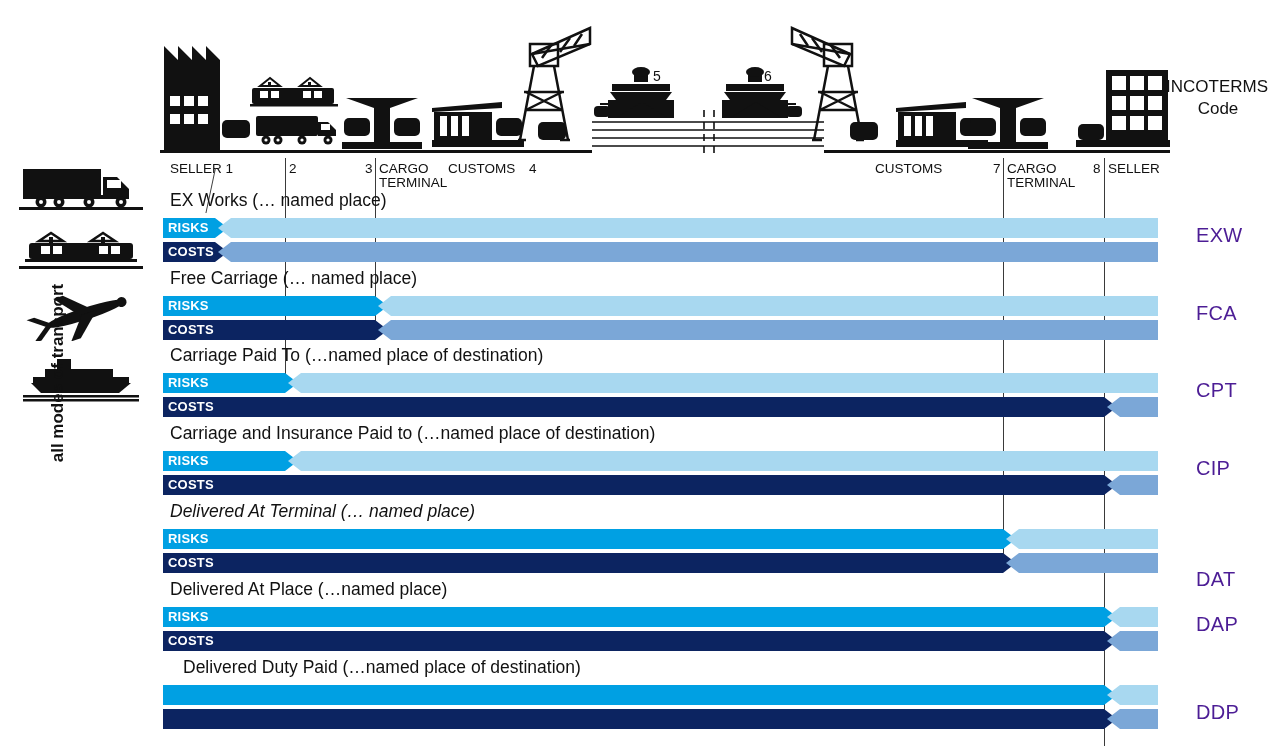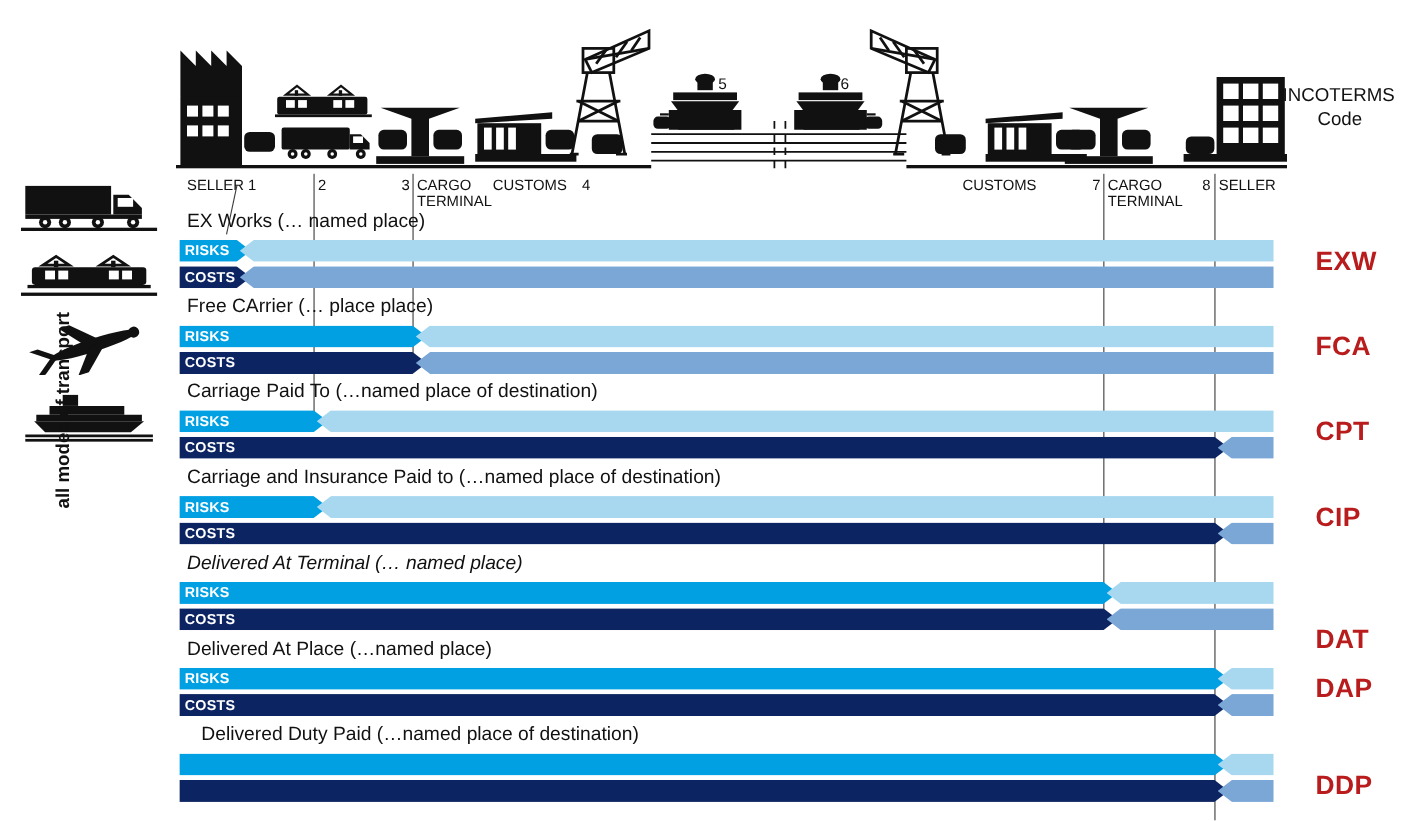--- a/index.html
+++ b/index.html
@@ -37,21 +37,21 @@
 
   
   .vline{position:absolute;width:1px;background:#3a3a3a;}
 
   
   .row{position:absolute;left:0;width:1280px;}
   .row-title{
     position:absolute;left:170px;font-size:17.5px;color:#111;white-space:nowrap;
   }
   .code{
-    position:absolute;left:1196px;font-size:24px;font-weight:bold;color:#b91c1c;
+    position:absolute;left:1196px;font-size:20px;font-weight:normal;color:#4c1d95;
     letter-spacing:.3px;
   }
 
   
   .bar{position:absolute;height:20px;}
   .seg{position:absolute;top:0;height:20px;}
   .seg.head{ 
     clip-path:polygon(0 0, calc(100% - 13px) 0, 100% 50%, calc(100% - 13px) 100%, 0 100%);
   }
   .seg.tailnotch{ 
@@ -333,21 +333,21 @@
           <div class="seg tailnotch" style="left: 218px; width: 940px; background: rgb(168, 216, 240);"></div>
         </div>
         <div class="bar" style="left: 0px; top: 52px; width: 1280px;">
           <div class="seg head" style="left: 163px; width: 65px; background: rgb(12, 36, 97);">
             <span class="lbl">COSTS</span>
           </div>
           <div class="seg tailnotch" style="left: 218px; width: 940px; background: rgb(123, 167, 215);"></div>
         </div>
       </div>
       <div class="row" style="top: 268px;">
-        <div class="row-title" style="top: 0px;">Free CArrier (… place place)</div>
+        <div class="row-title" style="top: 0px;">Free Carriage (… named place)</div>
         <div class="code" style="top: 34px;">FCA</div>
         <div class="bar" style="left: 0px; top: 28px; width: 1280px;">
           <div class="seg head" style="left: 163px; width: 225px; background: rgb(0, 160, 227);">
             <span class="lbl">RISKS</span>
           </div>
           <div class="seg tailnotch" style="left: 378px; width: 780px; background: rgb(168, 216, 240);"></div>
         </div>
         <div class="bar" style="left: 0px; top: 52px; width: 1280px;">
           <div class="seg head" style="left: 163px; width: 225px; background: rgb(12, 36, 97);">
             <span class="lbl">COSTS</span>

